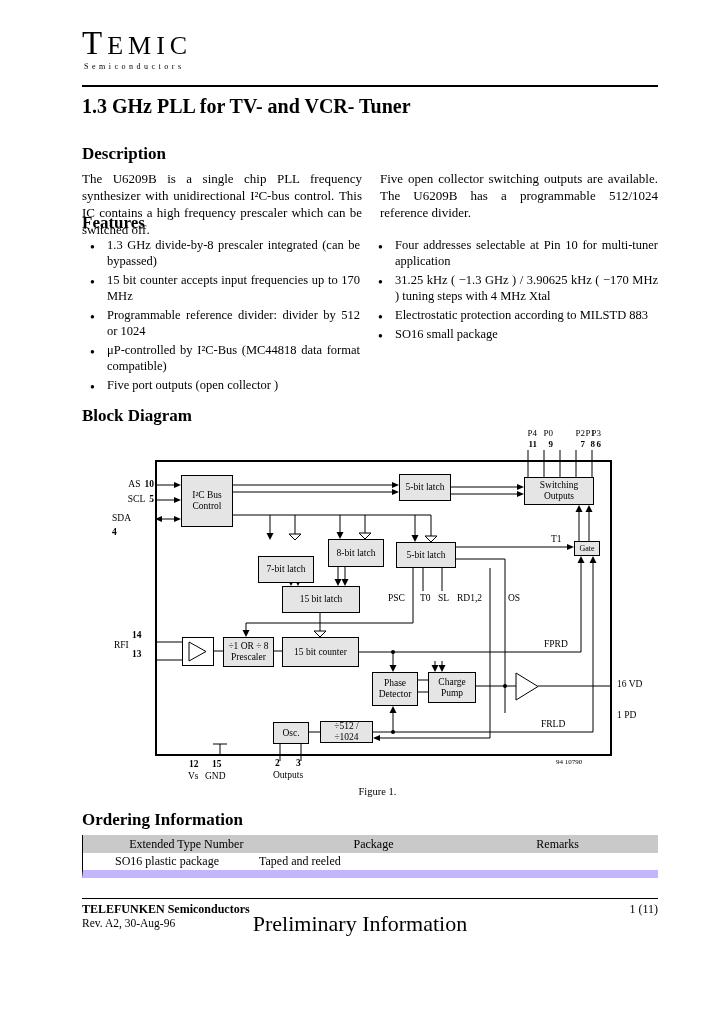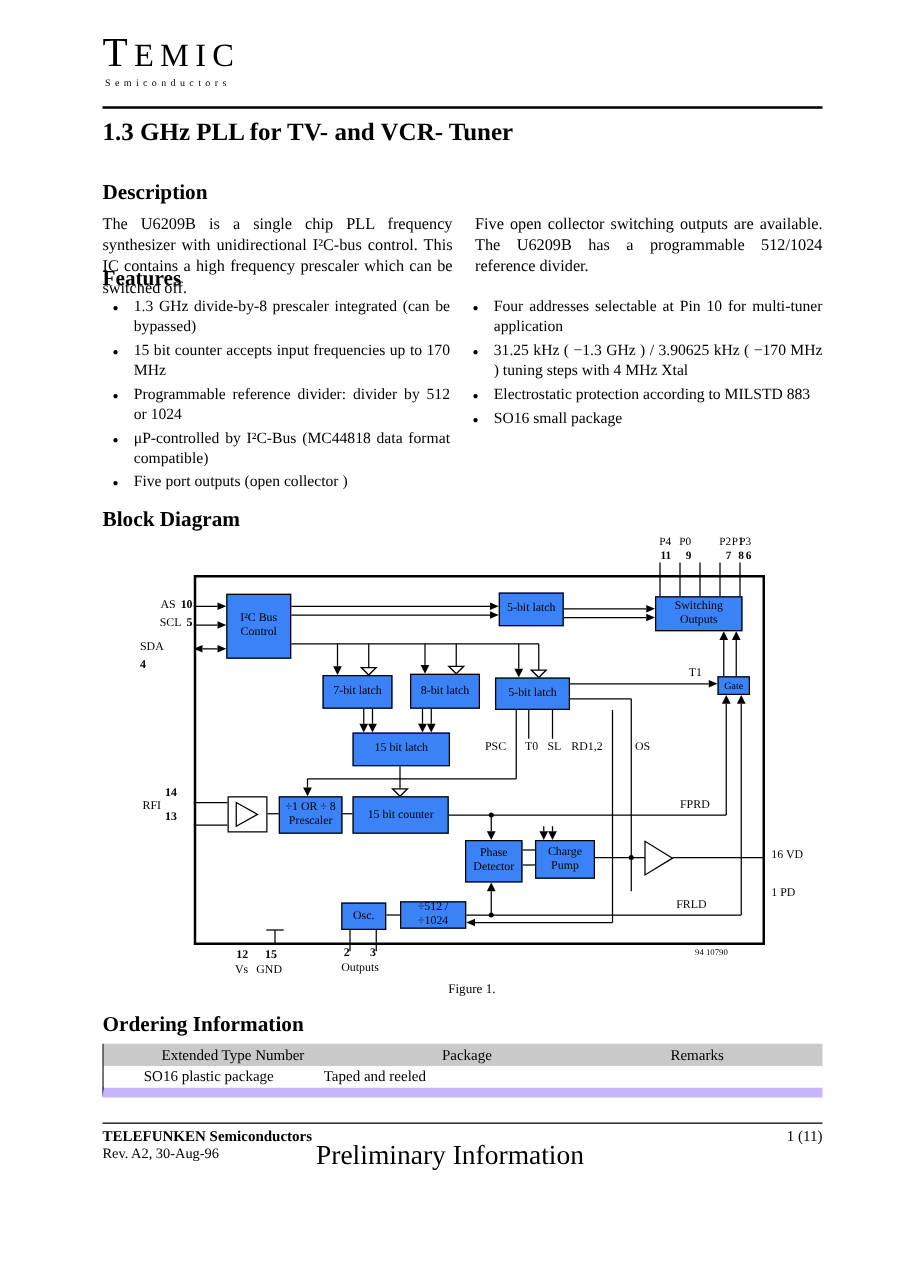--- a/index.html
+++ b/index.html
@@ -13,21 +13,21 @@
   .title{position:absolute;left:82px;top:95px;font-size:20px;font-weight:bold;}
   .h2{position:absolute;left:82px;font-size:17px;font-weight:bold;}
   .dcol{position:absolute;font-size:13px;line-height:17px;text-align:justify;}
   ul.feat{position:absolute;margin:0;padding:0;list-style:none;font-size:12.5px;line-height:16px;width:272px;}
   ul.feat li{position:relative;padding-left:19px;margin-bottom:3px;text-align:justify;}
   ul.feat .blt{position:absolute;left:2px;top:2px;font-size:8px;}
   
   .diag{position:absolute;left:90px;top:428px;width:575px;height:376px;}
   .diag svg{position:absolute;left:0;top:0;}
   .frame{position:absolute;left:65px;top:32px;width:457px;height:296px;border:2px solid #000;box-sizing:border-box;}
-  .box{position:absolute;border:1px solid #000;background:#3b82f6;box-sizing:border-box;display:flex;align-items:center;justify-content:center;text-align:center;white-space:pre-line;font-size:9.5px;line-height:1.15;}
+  .box{position:absolute;border:1px solid #000;background:#e5e5e5;box-sizing:border-box;display:flex;align-items:center;justify-content:center;text-align:center;white-space:pre-line;font-size:9.5px;line-height:1.15;}
   .dl{position:absolute;font-size:9.5px;white-space:nowrap;}
   .b{font-weight:bold;}
   .portcol{position:absolute;top:0;width:18px;text-align:right;font-size:9px;line-height:11px;}
   .lpin{position:absolute;left:22px;width:42px;display:flex;justify-content:flex-end;gap:4px;font-size:9.5px;}
   .cap{position:absolute;left:0;right:0;top:358px;text-align:center;font-size:10.5px;}
   
   .otable{position:absolute;left:82px;top:835px;width:576px;border-left:1px solid #000;border-bottom:8px solid #c4b5fd;box-sizing:border-box;font-size:12px;}
   .trow{display:flex;}
   .thead{background:#c9c9c9;height:18px;}
   .tbody{background:#fff;height:17px;}
@@ -205,21 +205,21 @@
 
     <div class="dl b" style="left:42px;top:202px;">14</div>
     <div class="dl" style="left:24px;top:212px;">RFI</div>
     <div class="dl b" style="left:42px;top:221px;">13</div>
 
     <div class="box" style="left:91px;top:47px;width:52px;height:52px;">I²C Bus
 Control</div>
     <div class="box" style="left:309px;top:46px;width:52px;height:27px;">5-bit latch</div>
     <div class="box" style="left:434px;top:49px;width:70px;height:28px;">Switching
 Outputs</div>
-    <div class="box" style="left:168px;top:112px;width:56px;height:27px;">7-bit latch</div>
+    <div class="box" style="left:168px;top:128px;width:56px;height:27px;">7-bit latch</div>
     <div class="box" style="left:238px;top:111px;width:56px;height:28px;">8-bit latch</div>
     <div class="box" style="left:306px;top:114px;width:60px;height:26px;">5-bit latch</div>
     <div class="box" style="left:192px;top:158px;width:78px;height:27px;">15 bit latch</div>
     <div class="box" style="left:92px;top:209px;width:32px;height:29px;background:transparent;"></div>
     <div class="box" style="left:133px;top:209px;width:51px;height:30px;">÷1 OR ÷ 8
 Prescaler</div>
     <div class="box" style="left:192px;top:209px;width:77px;height:30px;">15 bit counter</div>
     <div class="box" style="left:282px;top:244px;width:46px;height:34px;">Phase
 Detector</div>
     <div class="box" style="left:338px;top:244px;width:48px;height:31px;">Charge

